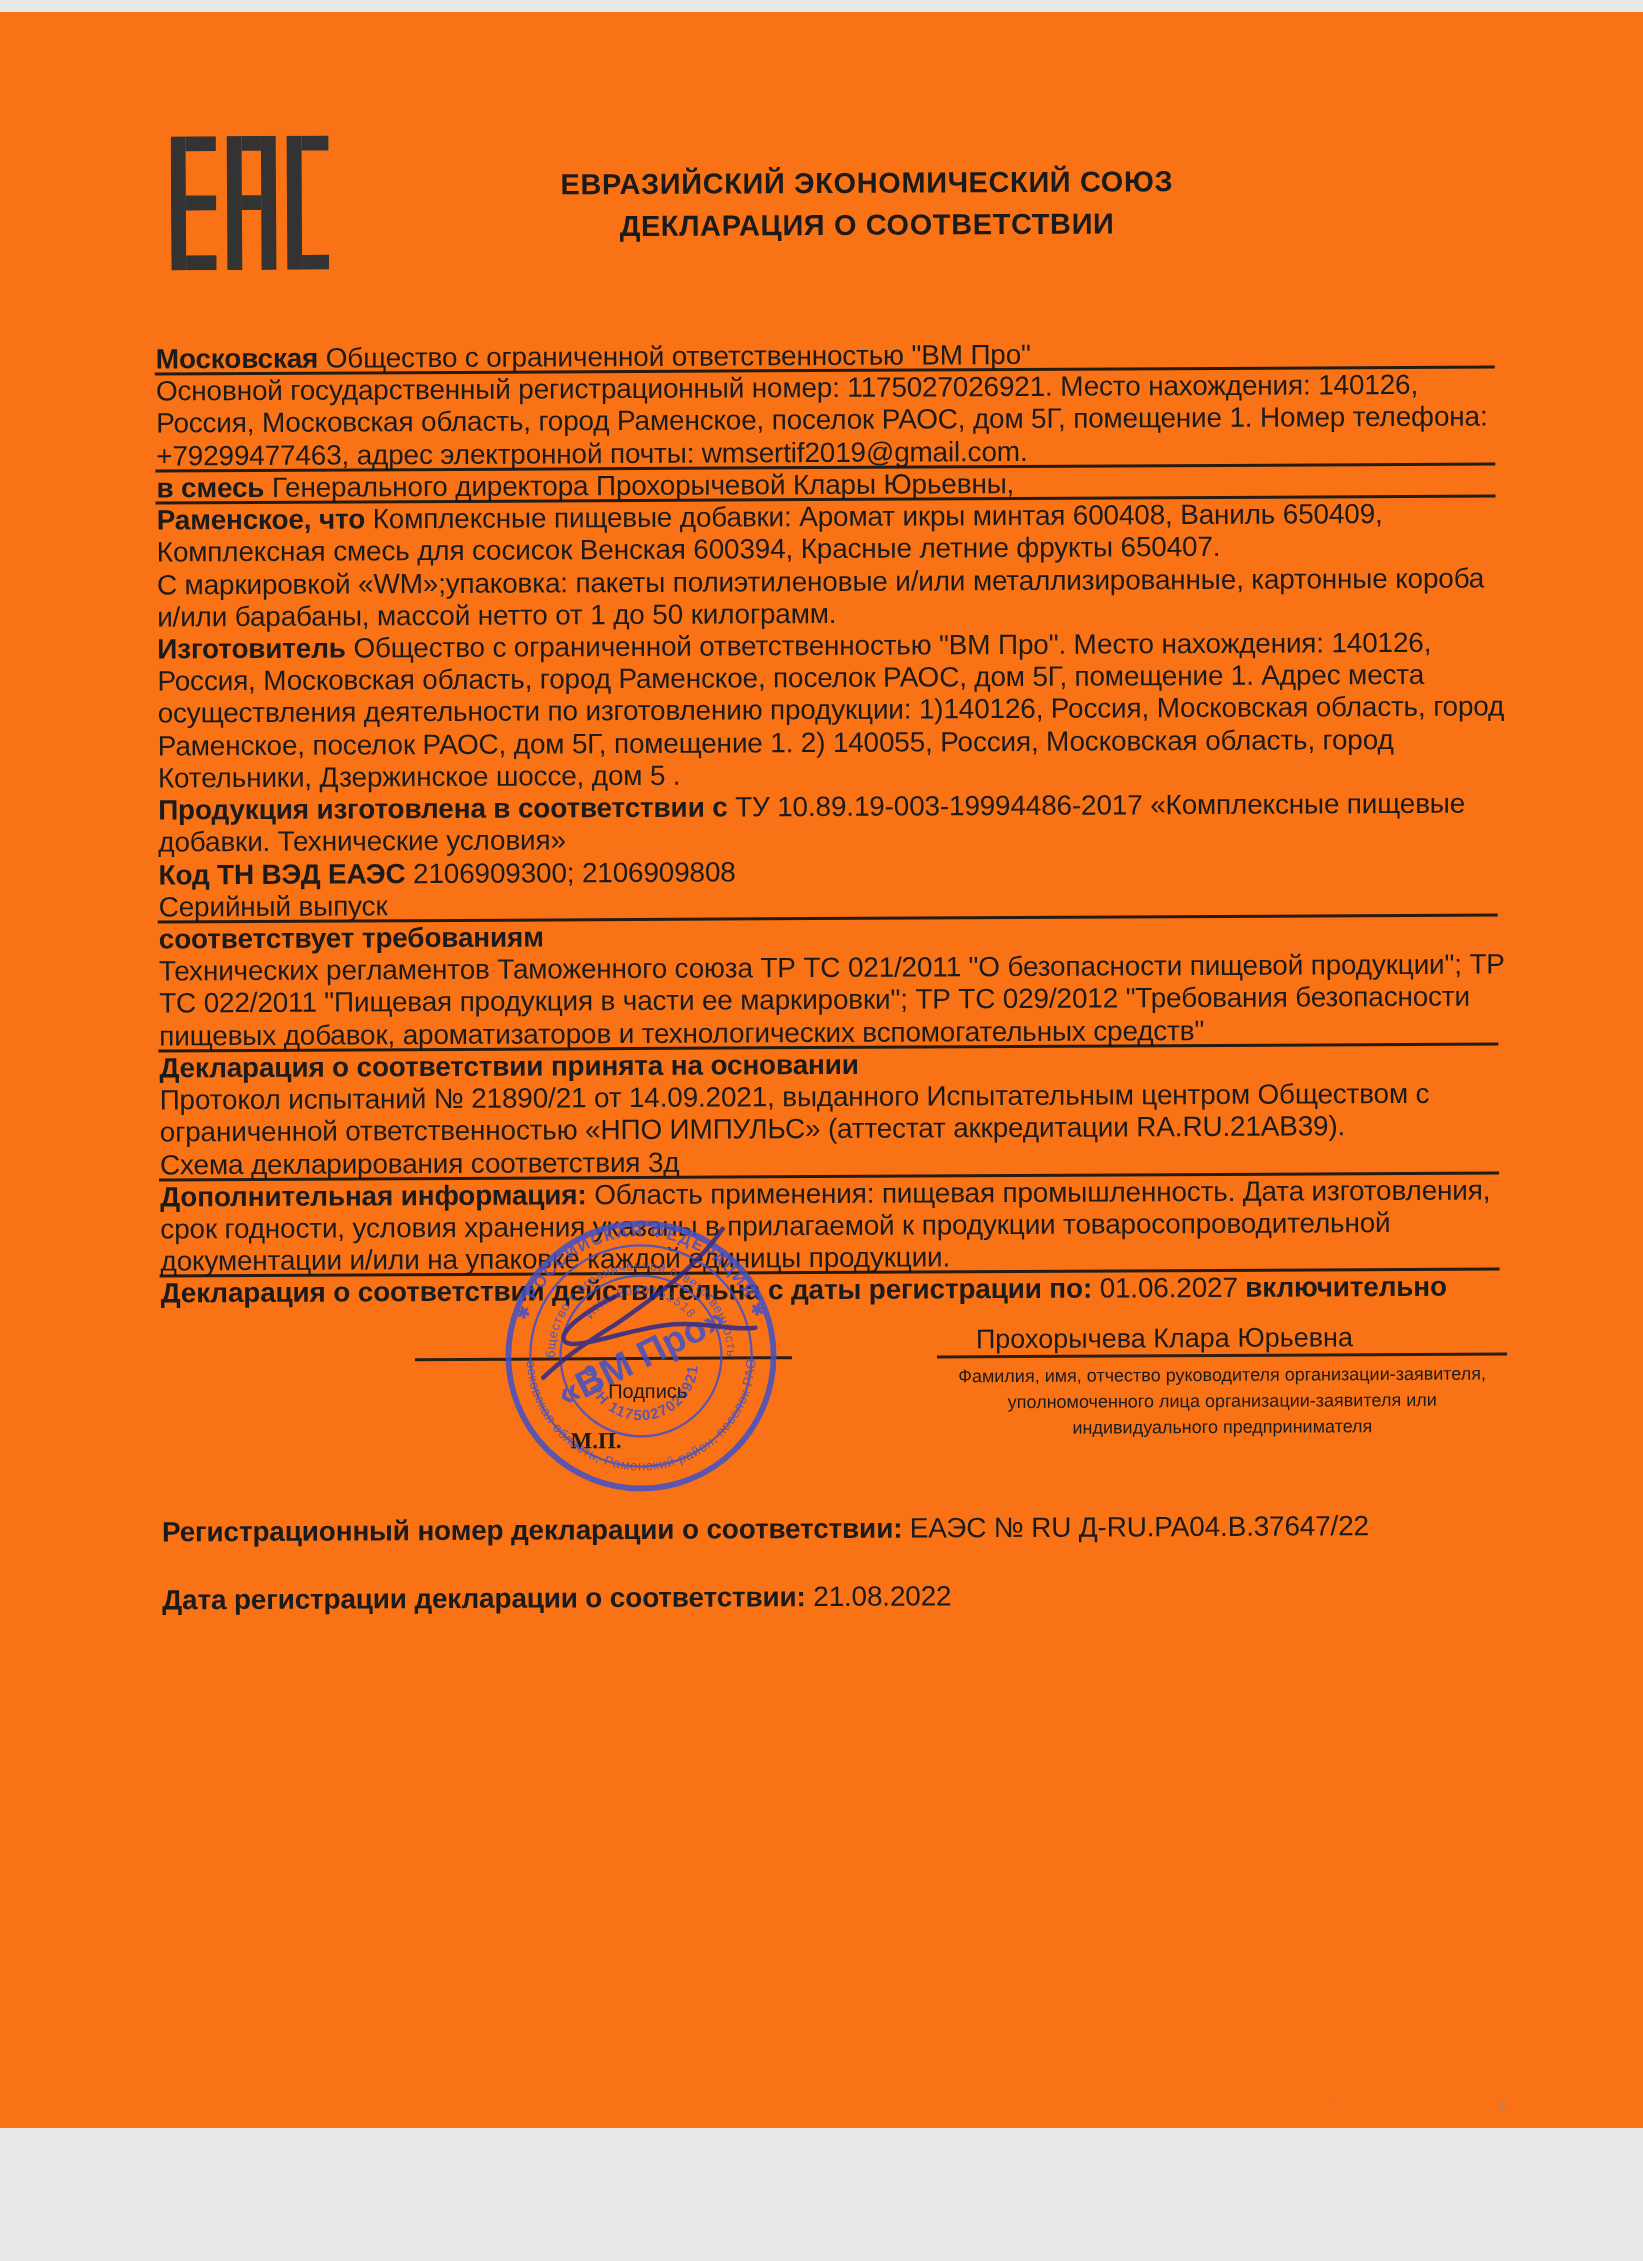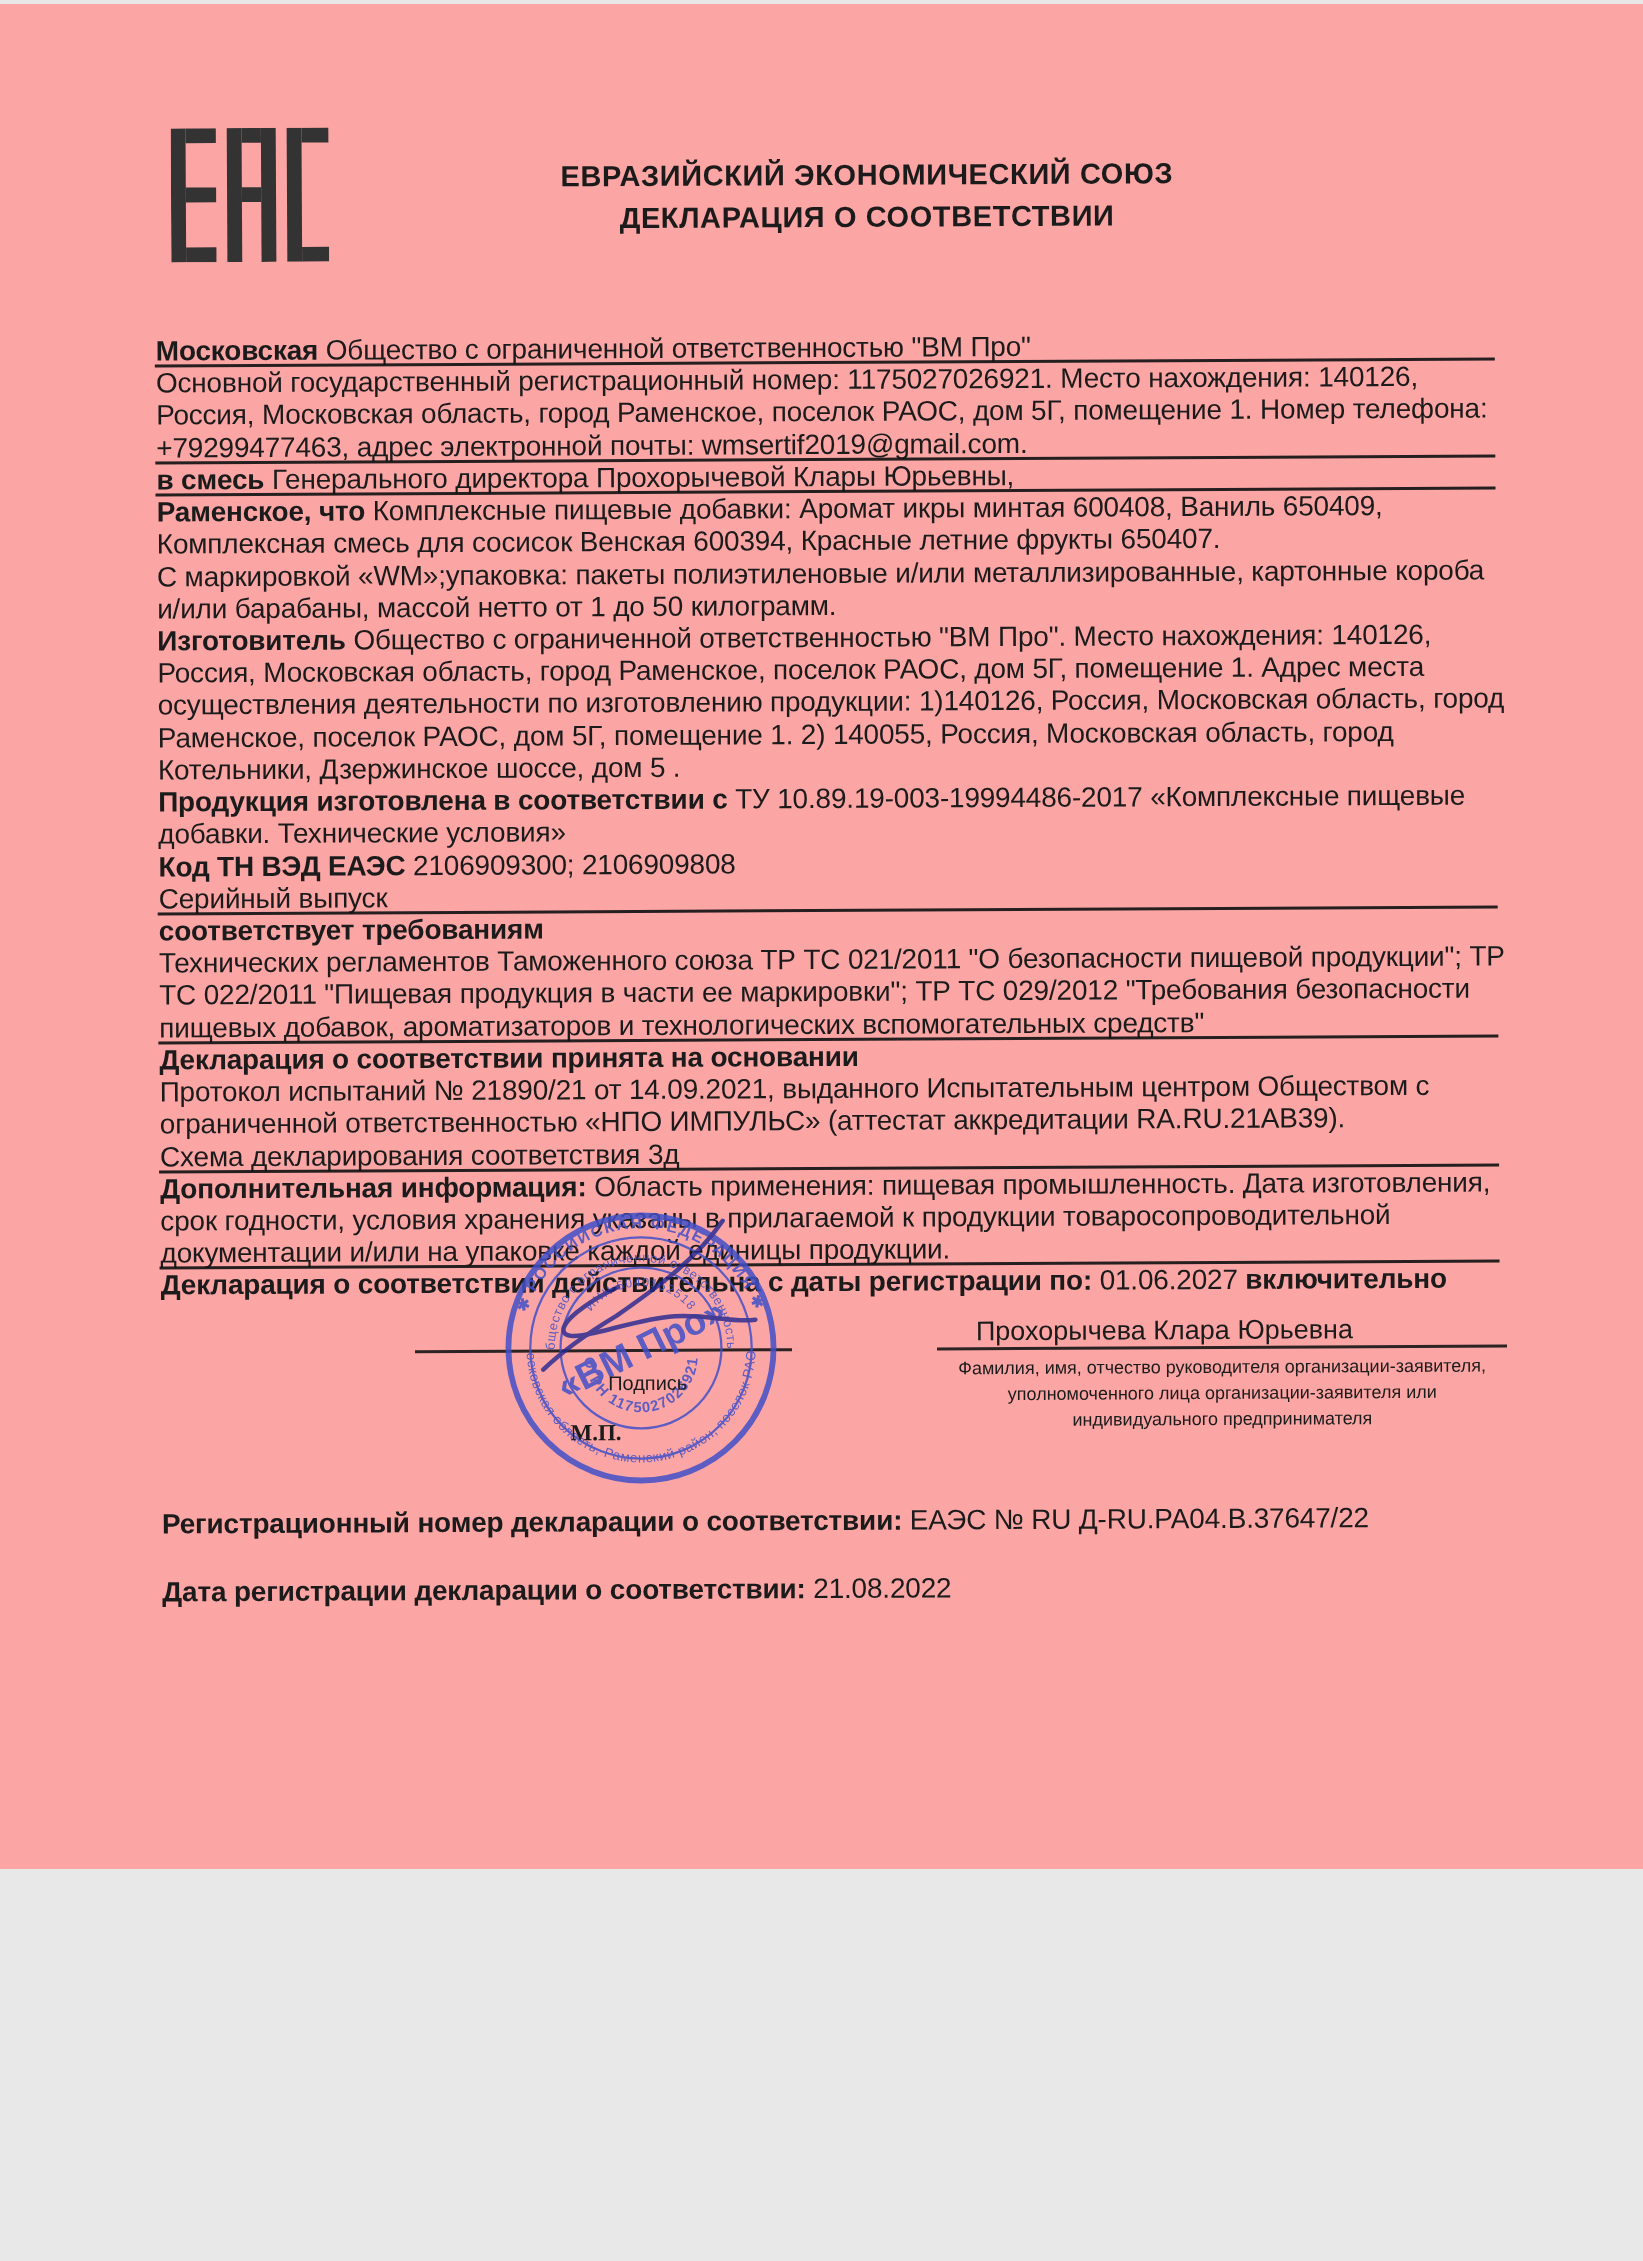--- a/index.html
+++ b/index.html
@@ -1,18 +1,18 @@
 <!DOCTYPE html>
 <html style="font-size:10.3px"><head>
 <meta charset="utf-8">
 <style>
   html,body{margin:0;padding:0;background:#e8e8e8;}
   .page{
-    position:relative;width:1643px;height:1865px;margin:4px auto;
-    background:#fca5a5;overflow:hidden;
+    position:relative;width:1643px;height:2116px;margin:12px auto;
+    background:#f97316;overflow:hidden;
     font-family:"Liberation Sans","DejaVu Sans",sans-serif;
     color:#1b1b1b;
   }
   .tilt{position:absolute;inset:0;transform:rotate(-0.3deg);transform-origin:822px 773px;}
   .abs{position:absolute;}
   .title{font-weight:bold;font-size:29px;letter-spacing:0.6px;text-align:center;width:838px;left:451px;white-space:nowrap;}
   .bl{position:absolute;left:158px;width:1347px;font-size:28px;letter-spacing:-0.2px;white-space:nowrap;line-height:32px;}
   .bl .b{font-weight:bold;}
   .rule{position:absolute;left:157px;width:1340px;height:2.6px;background:#141414;opacity:.92;}
   .sigline{position:absolute;height:2.6px;background:#151515;opacity:.9;z-index:2;}

